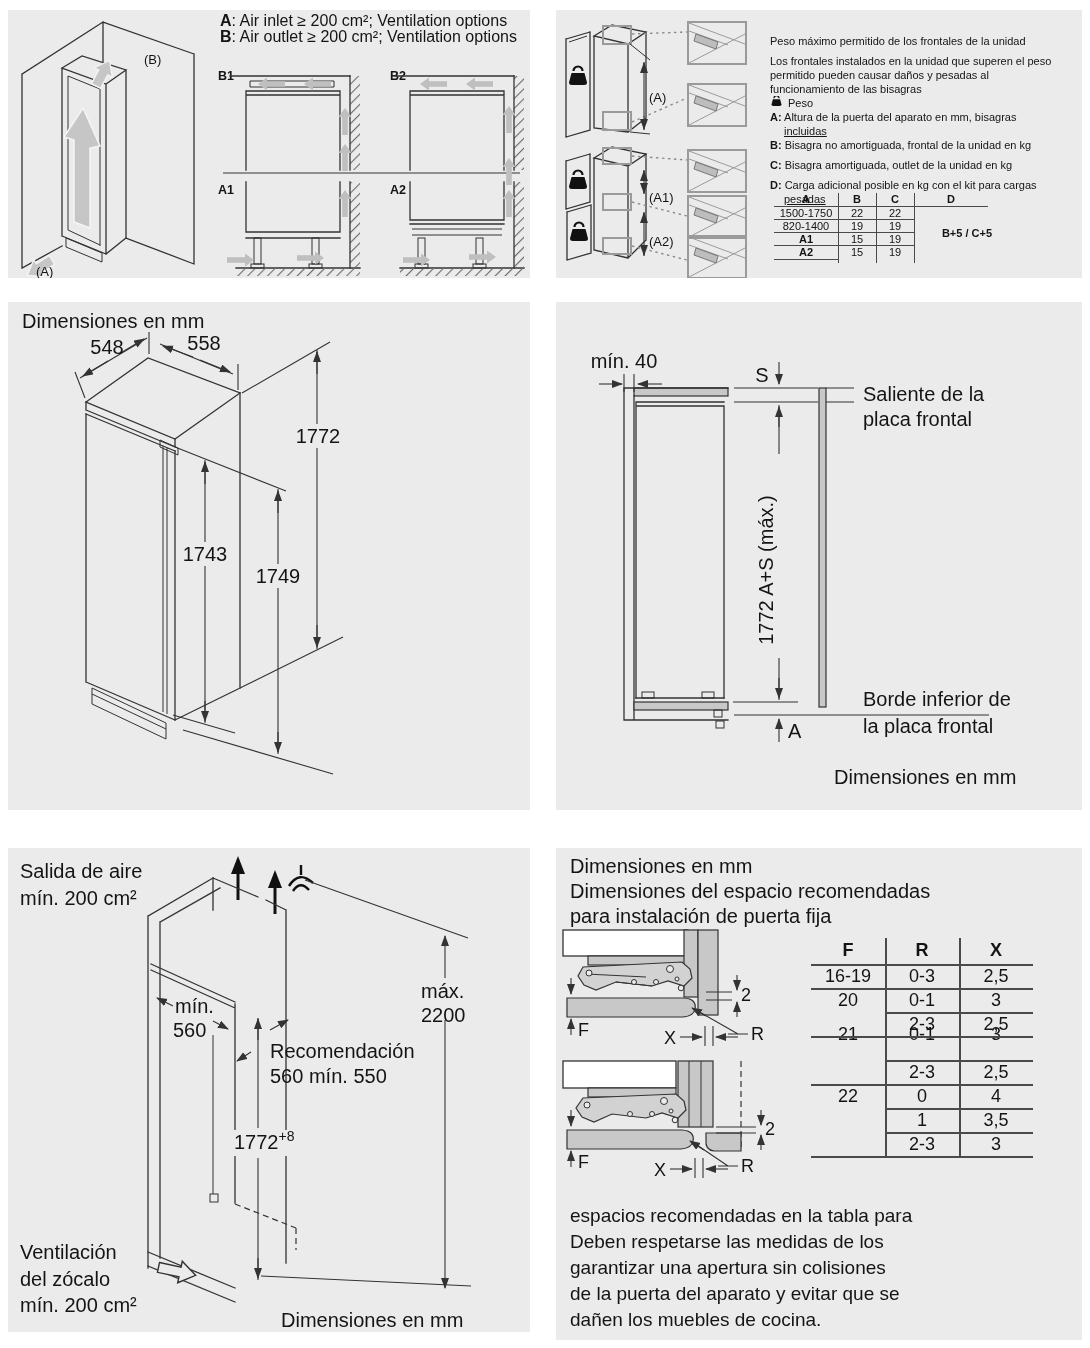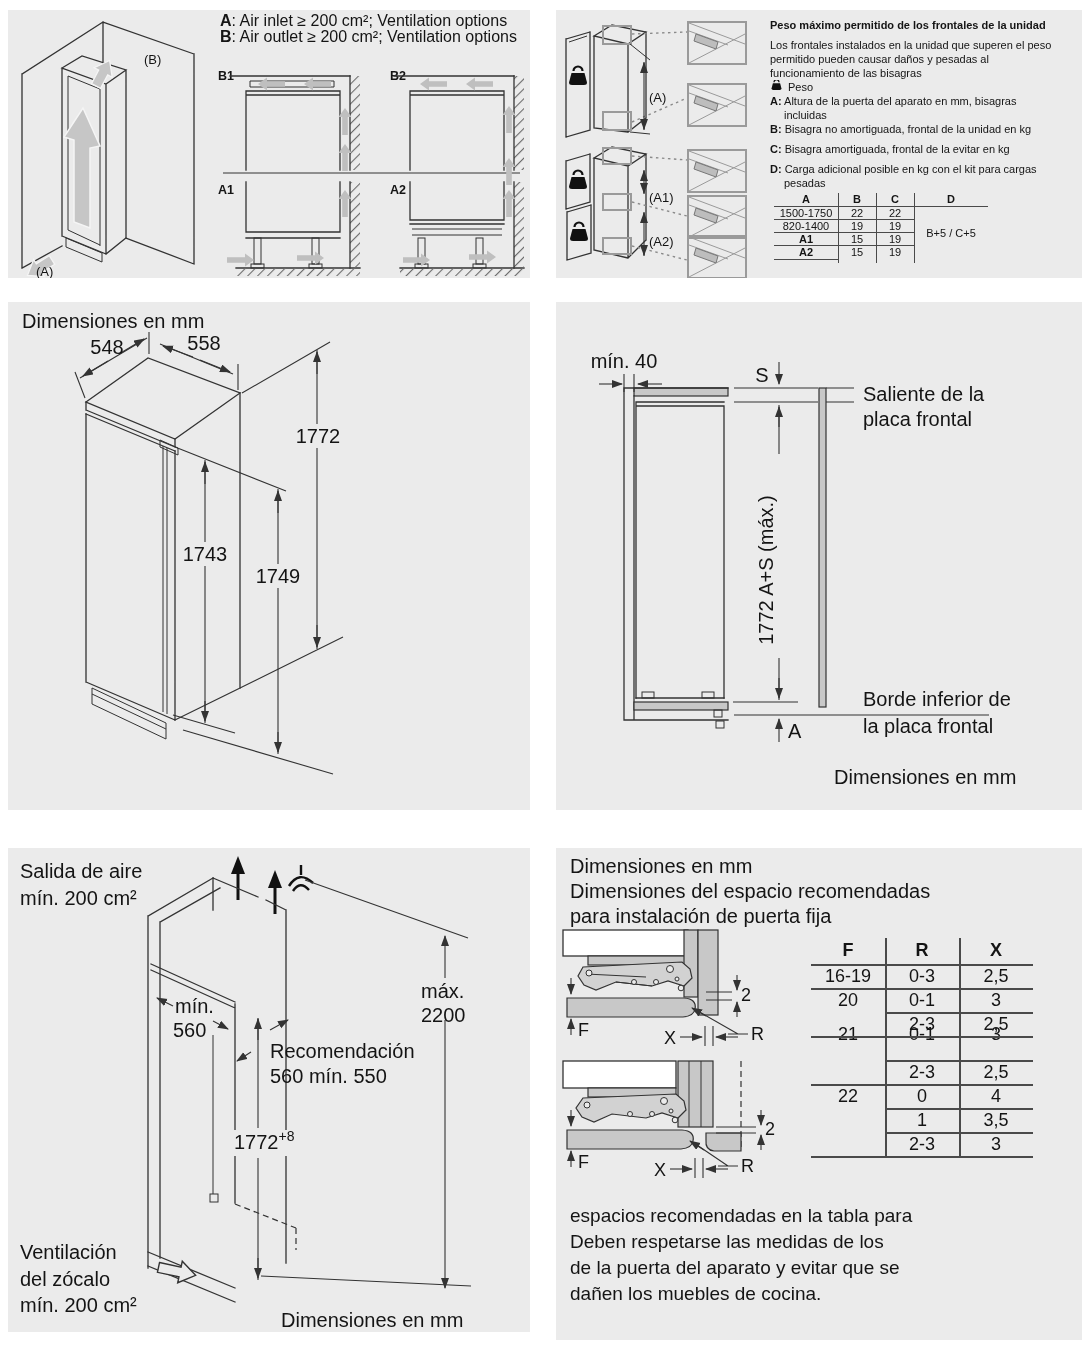--- a/index.html
+++ b/index.html
@@ -13,23 +13,23 @@
   .grayf{fill:#c8c8c8;stroke:#333;stroke-width:1.2;}
   .garr{fill:#bfbfbf;stroke:none;}
   .hl{stroke:#9a9a9a;stroke-width:2;fill:none;}
   .dash{stroke:#333;stroke-width:1.2;fill:none;stroke-dasharray:6 4;}
   .dots{stroke:#8a8a8a;stroke-width:1.4;fill:none;stroke-dasharray:2.5 3.5;}
   .bgr{fill:#ebebeb;stroke:none;}
   .t20{font-size:20px;} .t18{font-size:18px;} .t14{font-size:14px;} .t13{font-size:13px;}
   .t12b{font-size:12.5px;font-weight:bold;}
   .htxt{position:absolute;font-size:16px;line-height:16px;}
   .p2col{position:absolute;font-size:11px;line-height:14px;}
-  .p2col .ttl{font-weight:bold;margin-bottom:6px;}
+  .p2col .ttl{font-weight:normal;margin-bottom:6px;margin-top:16px;}
   .p2col .kw{font-weight:bold;}
-  .p2col .ind{padding-left:14px;}
+  .p2col .ind{padding-left:14px;text-decoration:underline;}
   .p2col .gap{height:6px;}
   .peso-row{display:flex;align-items:center;gap:5px;}
   .tbl{position:absolute;}
   .tbl .row{position:absolute;left:0;display:flex;}
   .tbl .cell{text-align:center;}
   .vline,.hline{position:absolute;background:#4a4a4a;}
   .p6title{position:absolute;font-size:20px;line-height:25px;}
   .p6note{position:absolute;font-size:19px;line-height:26px;}
   .frx .cell{width:74px;text-align:center;}
   .bold{font-weight:bold;}
@@ -203,21 +203,21 @@
       <div class="peso-row">
         <svg width="13" height="14" viewBox="-10 -2 20 17">
             <use href="#kb" transform="scale(0.85)"></use>
           </svg>
         <span>Peso</span>
       </div>
       <div><span class="kw">A:</span> <span>Altura de la puerta del aparato en mm, bisagras</span></div>
       <div class="ind">incluidas</div>
       <div><span class="kw">B:</span> <span>Bisagra no amortiguada, frontal de la unidad en kg</span></div>
       <div class="gap"></div>
-      <div><span class="kw">C:</span> <span>Bisagra amortiguada, frontal de la evitar en kg</span></div>
+      <div><span class="kw">C:</span> <span>Bisagra amortiguada, outlet de la unidad en kg</span></div>
       <div class="gap"></div>
       <div><span class="kw">D:</span> <span>Carga adicional posible en kg con el kit para cargas</span></div>
       <div class="ind">pesadas</div>
     </div>
 
     <div class="tbl" style="left:218px;top:183px;width:214px;height:70px;font-size:11px;">
       <div class="row" style="top:0;height:13px;line-height:13px;width:214px;">
         <div class="cell bold" style="width:64px;">A</div>
         <div class="cell bold" style="width:38px;">B</div>
         <div class="cell bold" style="width:38px;">C</div>
@@ -236,21 +236,21 @@
       <div class="row" style="top:40px;height:13px;line-height:13px;">
         <div class="cell bold" style="width:64px;">A1</div>
         <div class="cell" style="width:38px;">15</div>
         <div class="cell" style="width:38px;">19</div>
       </div>
       <div class="row" style="top:53px;height:13px;line-height:13px;">
         <div class="cell bold" style="width:64px;">A2</div>
         <div class="cell" style="width:38px;">15</div>
         <div class="cell" style="width:38px;">19</div>
       </div>
-      <div style="position:absolute;left:140px;top:14px;width:74px;height:52px;display:flex;align-items:center;justify-content:center;">B+5 / C+5</div>
+      <div style="position:absolute;left:156px;top:14px;width:74px;height:52px;display:flex;align-items:center;justify-content:center;font-weight:bold;">B+5 / C+5</div>
       <div class="hline" style="left:0;top:13px;width:214px;height:1px;"></div>
       <div class="hline" style="left:0;top:26px;width:140px;height:1px;"></div>
       <div class="hline" style="left:0;top:39px;width:140px;height:1px;"></div>
       <div class="hline" style="left:0;top:52px;width:140px;height:1px;"></div>
       <div class="hline" style="left:0;top:66px;width:64px;height:1px;"></div>
       <div class="vline" style="left:64px;top:0;width:1px;height:70px;"></div>
       <div class="vline" style="left:102px;top:0;width:1px;height:70px;"></div>
       <div class="vline" style="left:140px;top:0;width:1px;height:70px;"></div>
     </div>
   </div>
@@ -578,18 +578,19 @@
       <div class="hline" style="left:74px;top:170px;width:148px;height:1.5px;"></div>
       <div class="hline" style="left:74px;top:194px;width:148px;height:1.5px;"></div>
       <div class="hline" style="left:0;top:218px;width:222px;height:1.5px;"></div>
       <div class="vline" style="left:74px;top:0;width:1.5px;height:219px;"></div>
       <div class="vline" style="left:148px;top:0;width:1.5px;height:219px;"></div>
     </div>
 
     <div class="p6note" style="left:14px;top:355px;width:490px;">
       <div>espacios recomendadas en la tabla para</div>
       <div>Deben respetarse las medidas de los</div>
+      <div>garantizar una apertura sin colisiones</div>
       <div>de la puerta del aparato y evitar que se</div>
       <div>dañen los muebles de cocina.</div>
     </div>
   </div>
 
 </div>
 
 </body></html>

